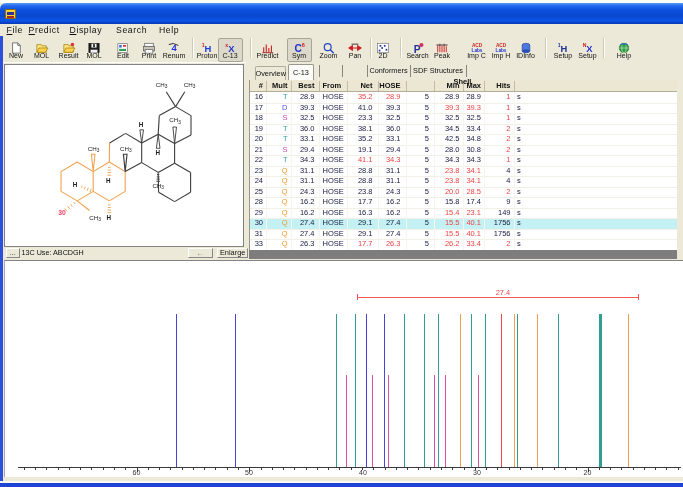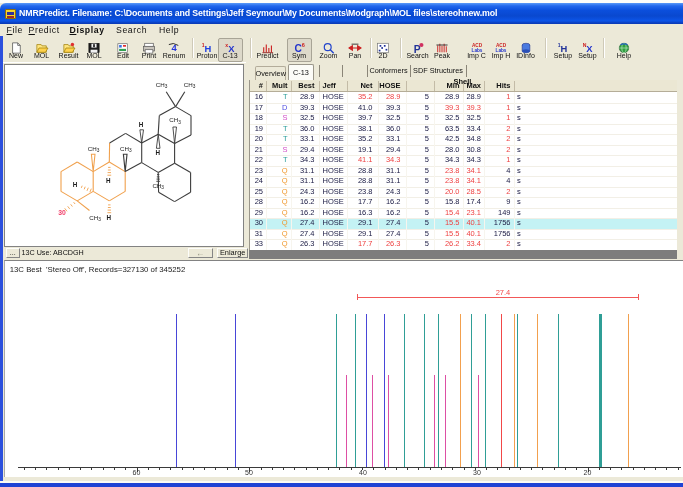--- a/index.html
+++ b/index.html
@@ -6,29 +6,28 @@
 .tc{position:absolute;font-size:7.5px;white-space:nowrap;}
 </style></head><body>
 <div id="win">
 
 <div style="position:absolute;left:0;top:0;width:683px;height:3px;background:#fdfdfa;"></div>
 <div style="position:absolute;left:0;top:3px;width:683px;height:21px;border-top-left-radius:6px;background:linear-gradient(180deg,#5a9af8 0%,#2268ec 14%,#0b4fdc 35%,#0948cf 62%,#0c55e8 85%,#0a3cba 96%,#0a3cba 100%);"></div>
 <div style="position:absolute;left:5px;top:8.5px;width:10.5px;height:10.5px;background:#f5d42c;border:1px solid #8a6a10;border-radius:1px;box-sizing:border-box;">
       <div style="position:absolute;left:1px;top:2px;width:7px;height:3px;background:#30309a;"></div>
       <div style="position:absolute;left:1px;top:6.5px;width:7px;height:1.5px;background:#a02828;"></div>
     </div>
-<div style="position:absolute;left:19px;top:3px;width:664px;height:21px;line-height:20px;color:#fff;font-size:8.8px;font-weight:bold;letter-spacing:-0.13px;white-space:nowrap;">NMRPredict. Filename: C:\Documents and Settings\Jeff Seymour\My Documents\Modgraph\MOL files\stereohnew.mol</div>
 
 <div style="position:absolute;left:0;top:26px;width:3px;height:461px;background:#2c50dd;"></div>
 <div style="position:absolute;left:0;top:483px;width:683px;height:4px;background:#1f43d4;"></div>
 
 <div style="position:absolute;left:0;top:24px;width:683px;height:12px;background:#ece9d8;"></div>
 <div style="position:absolute;left:6.5px;top:24px;font-size:8.7px;letter-spacing:0.6px;color:#111;line-height:12px;"><u>F</u>ile</div>
 <div style="position:absolute;left:28.5px;top:24px;font-size:8.7px;letter-spacing:0.6px;color:#111;line-height:12px;"><u>P</u>redict</div>
-<div style="position:absolute;left:69.5px;top:24px;font-size:8.7px;letter-spacing:0.6px;color:#111;line-height:12px;font-weight:bold;"><u>D</u>isplay</div>
+<div style="position:absolute;left:69.5px;top:24px;font-size:8.7px;letter-spacing:0.6px;color:#111;line-height:12px;"><u>D</u>isplay</div>
 <div style="position:absolute;left:116px;top:24px;font-size:8.7px;letter-spacing:0.6px;color:#111;line-height:12px;">Search</div>
 <div style="position:absolute;left:159px;top:24px;font-size:8.7px;letter-spacing:0.6px;color:#111;line-height:12px;">Help</div>
 
 <div style="position:absolute;left:9px;top:40px;width:14px;height:12px;z-index:2;"><svg width="14" height="12" viewBox="0 0 16 14">
         <path d="M4 1h6l3 3v9H4z" fill="#fff" stroke="#555" stroke-width="0.9"></path>
         <path d="M10 1v3h3" fill="none" stroke="#555" stroke-width="0.9"></path>
       </svg></div>
 <div style="position:absolute;left:-2.0px;top:51.5px;width:36px;text-align:center;font-size:7px;color:#111;z-index:2;white-space:nowrap;">New</div>
 <div style="position:absolute;left:34.5px;top:40px;width:14px;height:12px;z-index:2;"><svg width="14" height="12" viewBox="0 0 16 14">
         <path d="M2 3h5l1 1.5h5V12H2z" fill="#ffe680" stroke="#9a7a00" stroke-width="0.8"></path>
@@ -274,21 +273,21 @@
 <div style="position:absolute;left:346.5px;top:81.0px;width:1px;height:10.0px;background:#c3bba6;"></div>
 <div style="position:absolute;left:377.5px;top:81.0px;width:1px;height:10.0px;background:#c3bba6;"></div>
 <div style="position:absolute;left:405.5px;top:81.0px;width:1px;height:10.0px;background:#c3bba6;"></div>
 <div style="position:absolute;left:433.5px;top:81.0px;width:1px;height:10.0px;background:#c3bba6;"></div>
 <div style="position:absolute;left:463.0px;top:81.0px;width:1px;height:10.0px;background:#c3bba6;"></div>
 <div style="position:absolute;left:483.5px;top:81.0px;width:1px;height:10.0px;background:#c3bba6;"></div>
 <div style="position:absolute;left:513.5px;top:81.0px;width:1px;height:10.0px;background:#c3bba6;"></div>
 <span class="tc" style="left:249.3px;top:80.00px;width:16.2px;height:12.0px;line-height:12.0px;text-align:right;padding-right:2.5px;box-sizing:border-box;color:#111;font-weight:bold;">#</span>
 <span class="tc" style="left:265.5px;top:80.00px;width:25.0px;height:12.0px;line-height:12.0px;text-align:right;padding-right:3px;box-sizing:border-box;color:#111;font-weight:bold;">Mult</span>
 <span class="tc" style="left:290.5px;top:80.00px;width:28.0px;height:12.0px;line-height:12.0px;text-align:right;padding-right:4px;box-sizing:border-box;color:#111;font-weight:bold;">Best</span>
-<span class="tc" style="left:318.5px;top:80.00px;width:28.0px;height:12.0px;line-height:12.0px;text-align:left;padding-left:4px;box-sizing:border-box;color:#111;font-weight:bold;">Jeff</span>
+<span class="tc" style="left:318.5px;top:80.00px;width:28.0px;height:12.0px;line-height:12.0px;text-align:left;padding-left:4px;box-sizing:border-box;color:#111;font-weight:bold;">From</span>
 <span class="tc" style="left:346.5px;top:80.00px;width:31.0px;height:12.0px;line-height:12.0px;text-align:right;padding-right:5px;box-sizing:border-box;color:#111;font-weight:bold;">Net</span>
 <span class="tc" style="left:377.5px;top:80.00px;width:28.0px;height:12.0px;line-height:12.0px;text-align:right;padding-right:5px;box-sizing:border-box;color:#111;font-weight:bold;">HOSE</span>
 <span class="tc" style="left:405.5px;top:76px;width:28.0px;height:12.0px;line-height:12.0px;text-align:right;padding-right:4.5px;box-sizing:border-box;color:#111;font-weight:bold;padding-left:48px;">Shell</span>
 <span class="tc" style="left:433.5px;top:80.00px;width:29.5px;height:12.0px;line-height:12.0px;text-align:right;padding-right:3.5px;box-sizing:border-box;color:#111;font-weight:bold;">Min</span>
 <span class="tc" style="left:463.0px;top:80.00px;width:20.5px;height:12.0px;line-height:12.0px;text-align:right;padding-right:2.5px;box-sizing:border-box;color:#111;font-weight:bold;">Max</span>
 <span class="tc" style="left:483.5px;top:80.00px;width:30.0px;height:12.0px;line-height:12.0px;text-align:right;padding-right:3px;box-sizing:border-box;color:#111;font-weight:bold;">Hits</span>
 <div style="position:absolute;left:249.3px;top:92.0px;width:427.7px;height:157.5px;background:#fff;"></div>
 <div style="position:absolute;left:249.3px;top:218.00px;width:427.7px;height:10.5px;background:#c4f2f4;"></div>
 <div style="position:absolute;left:249.3px;top:102.50px;width:427.7px;height:1px;background:#f2efe6;"></div>
 <div style="position:absolute;left:249.3px;top:113.00px;width:427.7px;height:1px;background:#f2efe6;"></div>
@@ -334,35 +333,35 @@
 <span class="tc" style="left:377.5px;top:102.50px;width:28.0px;height:10.5px;line-height:10.5px;text-align:right;padding-right:5px;box-sizing:border-box;color:#202048;">39.3</span>
 <span class="tc" style="left:405.5px;top:102.50px;width:28.0px;height:10.5px;line-height:10.5px;text-align:right;padding-right:4.5px;box-sizing:border-box;color:#202048;">5</span>
 <span class="tc" style="left:433.5px;top:102.50px;width:29.5px;height:10.5px;line-height:10.5px;text-align:right;padding-right:3.5px;box-sizing:border-box;color:#ee3f3f;">39.3</span>
 <span class="tc" style="left:463.0px;top:102.50px;width:20.5px;height:10.5px;line-height:10.5px;text-align:right;padding-right:2.5px;box-sizing:border-box;color:#ee3f3f;">39.3</span>
 <span class="tc" style="left:483.5px;top:102.50px;width:30.0px;height:10.5px;line-height:10.5px;text-align:right;padding-right:3px;box-sizing:border-box;color:#ee3f3f;">1</span>
 <span class="tc" style="left:513.5px;top:102.50px;width:163.5px;height:10.5px;line-height:10.5px;text-align:left;padding-left:3.5px;box-sizing:border-box;color:#202048;">s</span>
 <span class="tc" style="left:249.3px;top:113.00px;width:16.2px;height:10.5px;line-height:10.5px;text-align:right;padding-right:2.5px;box-sizing:border-box;color:#202048;">18</span>
 <span class="tc" style="left:265.5px;top:113.00px;width:25.0px;height:10.5px;line-height:10.5px;text-align:right;padding-right:3px;box-sizing:border-box;color:#d24fc8;">S</span>
 <span class="tc" style="left:290.5px;top:113.00px;width:28.0px;height:10.5px;line-height:10.5px;text-align:right;padding-right:4px;box-sizing:border-box;color:#202048;">32.5</span>
 <span class="tc" style="left:318.5px;top:113.00px;width:28.0px;height:10.5px;line-height:10.5px;text-align:left;padding-left:4px;box-sizing:border-box;color:#202048;">HOSE</span>
-<span class="tc" style="left:346.5px;top:113.00px;width:31.0px;height:10.5px;line-height:10.5px;text-align:right;padding-right:5px;box-sizing:border-box;color:#202048;">39.7</span>
+<span class="tc" style="left:346.5px;top:113.00px;width:31.0px;height:10.5px;line-height:10.5px;text-align:right;padding-right:5px;box-sizing:border-box;color:#202048;">23.3</span>
 <span class="tc" style="left:377.5px;top:113.00px;width:28.0px;height:10.5px;line-height:10.5px;text-align:right;padding-right:5px;box-sizing:border-box;color:#202048;">32.5</span>
 <span class="tc" style="left:405.5px;top:113.00px;width:28.0px;height:10.5px;line-height:10.5px;text-align:right;padding-right:4.5px;box-sizing:border-box;color:#202048;">5</span>
 <span class="tc" style="left:433.5px;top:113.00px;width:29.5px;height:10.5px;line-height:10.5px;text-align:right;padding-right:3.5px;box-sizing:border-box;color:#202048;">32.5</span>
 <span class="tc" style="left:463.0px;top:113.00px;width:20.5px;height:10.5px;line-height:10.5px;text-align:right;padding-right:2.5px;box-sizing:border-box;color:#202048;">32.5</span>
 <span class="tc" style="left:483.5px;top:113.00px;width:30.0px;height:10.5px;line-height:10.5px;text-align:right;padding-right:3px;box-sizing:border-box;color:#ee3f3f;">1</span>
 <span class="tc" style="left:513.5px;top:113.00px;width:163.5px;height:10.5px;line-height:10.5px;text-align:left;padding-left:3.5px;box-sizing:border-box;color:#202048;">s</span>
 <span class="tc" style="left:249.3px;top:123.50px;width:16.2px;height:10.5px;line-height:10.5px;text-align:right;padding-right:2.5px;box-sizing:border-box;color:#202048;">19</span>
 <span class="tc" style="left:265.5px;top:123.50px;width:25.0px;height:10.5px;line-height:10.5px;text-align:right;padding-right:3px;box-sizing:border-box;color:#2a9d9a;">T</span>
 <span class="tc" style="left:290.5px;top:123.50px;width:28.0px;height:10.5px;line-height:10.5px;text-align:right;padding-right:4px;box-sizing:border-box;color:#202048;">36.0</span>
 <span class="tc" style="left:318.5px;top:123.50px;width:28.0px;height:10.5px;line-height:10.5px;text-align:left;padding-left:4px;box-sizing:border-box;color:#202048;">HOSE</span>
 <span class="tc" style="left:346.5px;top:123.50px;width:31.0px;height:10.5px;line-height:10.5px;text-align:right;padding-right:5px;box-sizing:border-box;color:#202048;">38.1</span>
 <span class="tc" style="left:377.5px;top:123.50px;width:28.0px;height:10.5px;line-height:10.5px;text-align:right;padding-right:5px;box-sizing:border-box;color:#202048;">36.0</span>
 <span class="tc" style="left:405.5px;top:123.50px;width:28.0px;height:10.5px;line-height:10.5px;text-align:right;padding-right:4.5px;box-sizing:border-box;color:#202048;">5</span>
-<span class="tc" style="left:433.5px;top:123.50px;width:29.5px;height:10.5px;line-height:10.5px;text-align:right;padding-right:3.5px;box-sizing:border-box;color:#202048;">63.5</span>
+<span class="tc" style="left:433.5px;top:123.50px;width:29.5px;height:10.5px;line-height:10.5px;text-align:right;padding-right:3.5px;box-sizing:border-box;color:#202048;">34.5</span>
 <span class="tc" style="left:463.0px;top:123.50px;width:20.5px;height:10.5px;line-height:10.5px;text-align:right;padding-right:2.5px;box-sizing:border-box;color:#202048;">33.4</span>
 <span class="tc" style="left:483.5px;top:123.50px;width:30.0px;height:10.5px;line-height:10.5px;text-align:right;padding-right:3px;box-sizing:border-box;color:#ee3f3f;">2</span>
 <span class="tc" style="left:513.5px;top:123.50px;width:163.5px;height:10.5px;line-height:10.5px;text-align:left;padding-left:3.5px;box-sizing:border-box;color:#202048;">s</span>
 <span class="tc" style="left:249.3px;top:134.00px;width:16.2px;height:10.5px;line-height:10.5px;text-align:right;padding-right:2.5px;box-sizing:border-box;color:#202048;">20</span>
 <span class="tc" style="left:265.5px;top:134.00px;width:25.0px;height:10.5px;line-height:10.5px;text-align:right;padding-right:3px;box-sizing:border-box;color:#2a9d9a;">T</span>
 <span class="tc" style="left:290.5px;top:134.00px;width:28.0px;height:10.5px;line-height:10.5px;text-align:right;padding-right:4px;box-sizing:border-box;color:#202048;">33.1</span>
 <span class="tc" style="left:318.5px;top:134.00px;width:28.0px;height:10.5px;line-height:10.5px;text-align:left;padding-left:4px;box-sizing:border-box;color:#202048;">HOSE</span>
 <span class="tc" style="left:346.5px;top:134.00px;width:31.0px;height:10.5px;line-height:10.5px;text-align:right;padding-right:5px;box-sizing:border-box;color:#202048;">35.2</span>
 <span class="tc" style="left:377.5px;top:134.00px;width:28.0px;height:10.5px;line-height:10.5px;text-align:right;padding-right:5px;box-sizing:border-box;color:#202048;">33.1</span>
 <span class="tc" style="left:405.5px;top:134.00px;width:28.0px;height:10.5px;line-height:10.5px;text-align:right;padding-right:4.5px;box-sizing:border-box;color:#202048;">5</span>
@@ -478,21 +477,20 @@
 <span class="tc" style="left:405.5px;top:239.00px;width:28.0px;height:10.5px;line-height:10.5px;text-align:right;padding-right:4.5px;box-sizing:border-box;color:#202048;">5</span>
 <span class="tc" style="left:433.5px;top:239.00px;width:29.5px;height:10.5px;line-height:10.5px;text-align:right;padding-right:3.5px;box-sizing:border-box;color:#ee3f3f;">26.2</span>
 <span class="tc" style="left:463.0px;top:239.00px;width:20.5px;height:10.5px;line-height:10.5px;text-align:right;padding-right:2.5px;box-sizing:border-box;color:#ee3f3f;">33.4</span>
 <span class="tc" style="left:483.5px;top:239.00px;width:30.0px;height:10.5px;line-height:10.5px;text-align:right;padding-right:3px;box-sizing:border-box;color:#ee3f3f;">2</span>
 <span class="tc" style="left:513.5px;top:239.00px;width:163.5px;height:10.5px;line-height:10.5px;text-align:left;padding-left:3.5px;box-sizing:border-box;color:#202048;">s</span>
 <div style="position:absolute;left:249.3px;top:80px;width:1px;height:179px;background:#9a968a;"></div>
 
 <div style="position:absolute;left:249.3px;top:250.2px;width:427.7px;height:8.6px;background:#7d7d7d;"></div>
 
 <div style="position:absolute;left:4px;top:260.2px;width:679px;height:217.1px;background:#fff;border-top:1px solid #828282;border-left:1px solid #a8a8a8;box-sizing:border-box;"></div>
-<div style="position:absolute;left:9.7px;top:265.3px;font-size:7.8px;color:#222;white-space:nowrap;">13C Best&nbsp;&nbsp;'Stereo Off', Records=327130 of 345252</div>
 <div style="position:absolute;left:175.5px;top:313.5px;width:1px;height:153.0px;background:#4846d8;"></div>
 <div style="position:absolute;left:235px;top:313.5px;width:1px;height:153.0px;background:#4846d8;"></div>
 <div style="position:absolute;left:336px;top:314px;width:1px;height:152.5px;background:#2f9e96;"></div>
 <div style="position:absolute;left:345.5px;top:374.5px;width:1px;height:92.0px;background:#dd4fa4;"></div>
 <div style="position:absolute;left:354.5px;top:314px;width:1px;height:152.5px;background:#2f9e96;"></div>
 <div style="position:absolute;left:366px;top:313.5px;width:1px;height:153.0px;background:#4846d8;"></div>
 <div style="position:absolute;left:371.5px;top:374.5px;width:1px;height:92.0px;background:#dd4fa4;"></div>
 <div style="position:absolute;left:383.5px;top:313.5px;width:1px;height:153.0px;background:#4846d8;"></div>
 <div style="position:absolute;left:387.5px;top:374.5px;width:1px;height:92.0px;background:#dd4fa4;"></div>
 <div style="position:absolute;left:404px;top:314px;width:1px;height:152.5px;background:#2f9e96;"></div>

